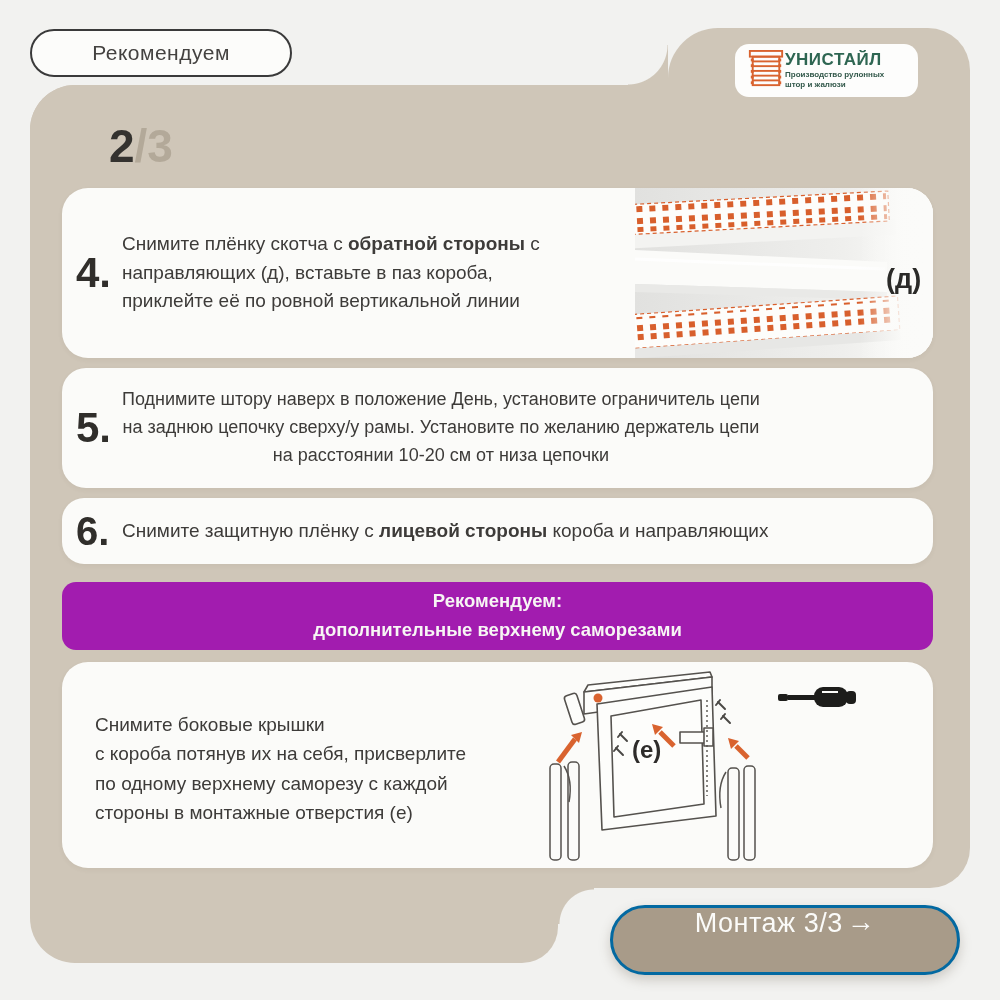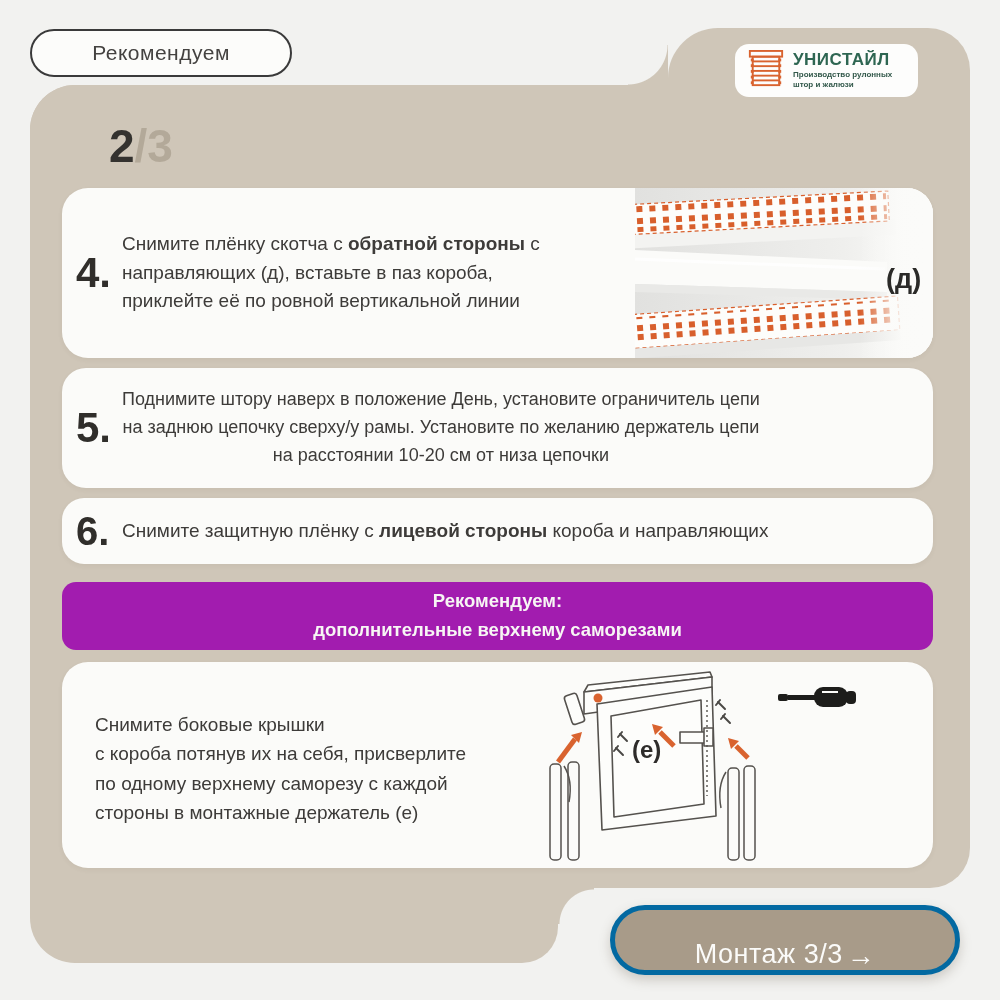--- a/index.html
+++ b/index.html
@@ -25,21 +25,21 @@
   .beigeB{left:30px;top:85px;width:528px;height:878px;background:#cfc6b8;border-radius:45px 0 36px 45px;}
   .tab{left:668px;top:28px;width:302px;height:120px;background:#cfc6b8;border-radius:50px 42px 0 0;}
   .fillet-tab{left:628px;top:45px;width:40px;height:40px;
     background:radial-gradient(circle 40px at 0 0, rgba(0,0,0,0) 0 39px, #cfc6b8 40px);}
   .fillet-notch{left:558px;top:888px;width:36px;height:36px;
     background:radial-gradient(circle 36px at 100% 100%, rgba(0,0,0,0) 0 34px, #cfc6b8 35px);}
 
   
   .logo{
     left:735px;top:44px;width:183px;height:53px;background:#fdfdfc;border-radius:14px;
-    display:flex;align-items:center;padding:0 10px 0 12px;box-sizing:border-box;gap:8px;
+    display:flex;align-items:center;padding:0 10px 0 12px;box-sizing:border-box;
   }
   .logo-text{display:flex;flex-direction:column;line-height:1.05;}
   .logo-name{font-size:17px;font-weight:800;color:#2e6652;letter-spacing:.5px;}
   .logo-tagline{font-size:8px;font-weight:700;color:#33594b;white-space:pre-line;line-height:1.25;margin-top:1px;}
 
   
   .title-row{left:65px;top:120px;display:flex;align-items:flex-end;}
   .title{font-size:46px;font-weight:800;color:#3b3835;letter-spacing:2px;line-height:52px;}
   .pagenum{font-size:46px;font-weight:800;line-height:52px;margin-left:44px;color:#34322f;}
   .pagenum .muted{color:#b3a999;font-weight:700;}
@@ -69,22 +69,22 @@
     color:#f7f6f4;font-size:18.5px;line-height:1.55;font-weight:700;
   }
 
   
   .photo{position:absolute;right:0;top:0;width:298px;height:170px;display:block;}
   .diagram{position:absolute;left:478px;top:6px;width:390px;height:195px;}
 
   
   .next-btn{
     left:610px;top:905px;width:350px;height:70px;background:#a89b89;
-    border:5px solid #0369a1;border-radius:38px;box-sizing:border-box;
-    display:flex;align-items:flex-end;justify-content:center;gap:4px;
+    border:3px solid #0369a1;border-radius:38px;box-sizing:border-box;
+    display:flex;align-items:flex-start;justify-content:center;gap:4px;
     color:#fbfbf9;font-size:27px;letter-spacing:.5px;cursor:pointer;
     box-shadow:0 5px 12px rgba(90,80,65,.25);
   }
   .next-arrow{font-size:28px;line-height:1;}
 </style>
 </head>
 <body>
 
 <div class="abs beigeB"></div>
 <div class="abs beigeA"></div>
@@ -188,21 +188,21 @@
 
 <div class="abs banner">
   <span>Рекомендуем:</span>
   <span>дополнительные верхнему саморезами</span>
 </div>
 
 <div class="abs card c7">
   <div class="finaltext">Снимите боковые крышки
 с короба потянув их на себя, присверлите
 по одному верхнему саморезу с каждой
-стороны в монтажные держатель (е)</div>
+стороны в монтажные отверстия (е)</div>
   <svg class="diagram" viewBox="0 0 390 195">
     <g stroke="#55524e" stroke-width="1.6" fill="#fdfdfb" stroke-linejoin="round">
       <polygon points="48,17 170,4 172,9 44,24"></polygon>
       <polygon points="44,24 172,9 172,28 44,46"></polygon>
       <rect x="28" y="26" width="13" height="30" rx="3" transform="rotate(-18 34 41)"></rect>
       <polygon points="57,36 172,19 176,148 62,162"></polygon>
       <polygon points="71,48 161,32 164,136 74,149"></polygon>
       <rect x="140" y="64" width="26" height="11"></rect>
       <rect x="164" y="60" width="9" height="18"></rect>
     </g>

